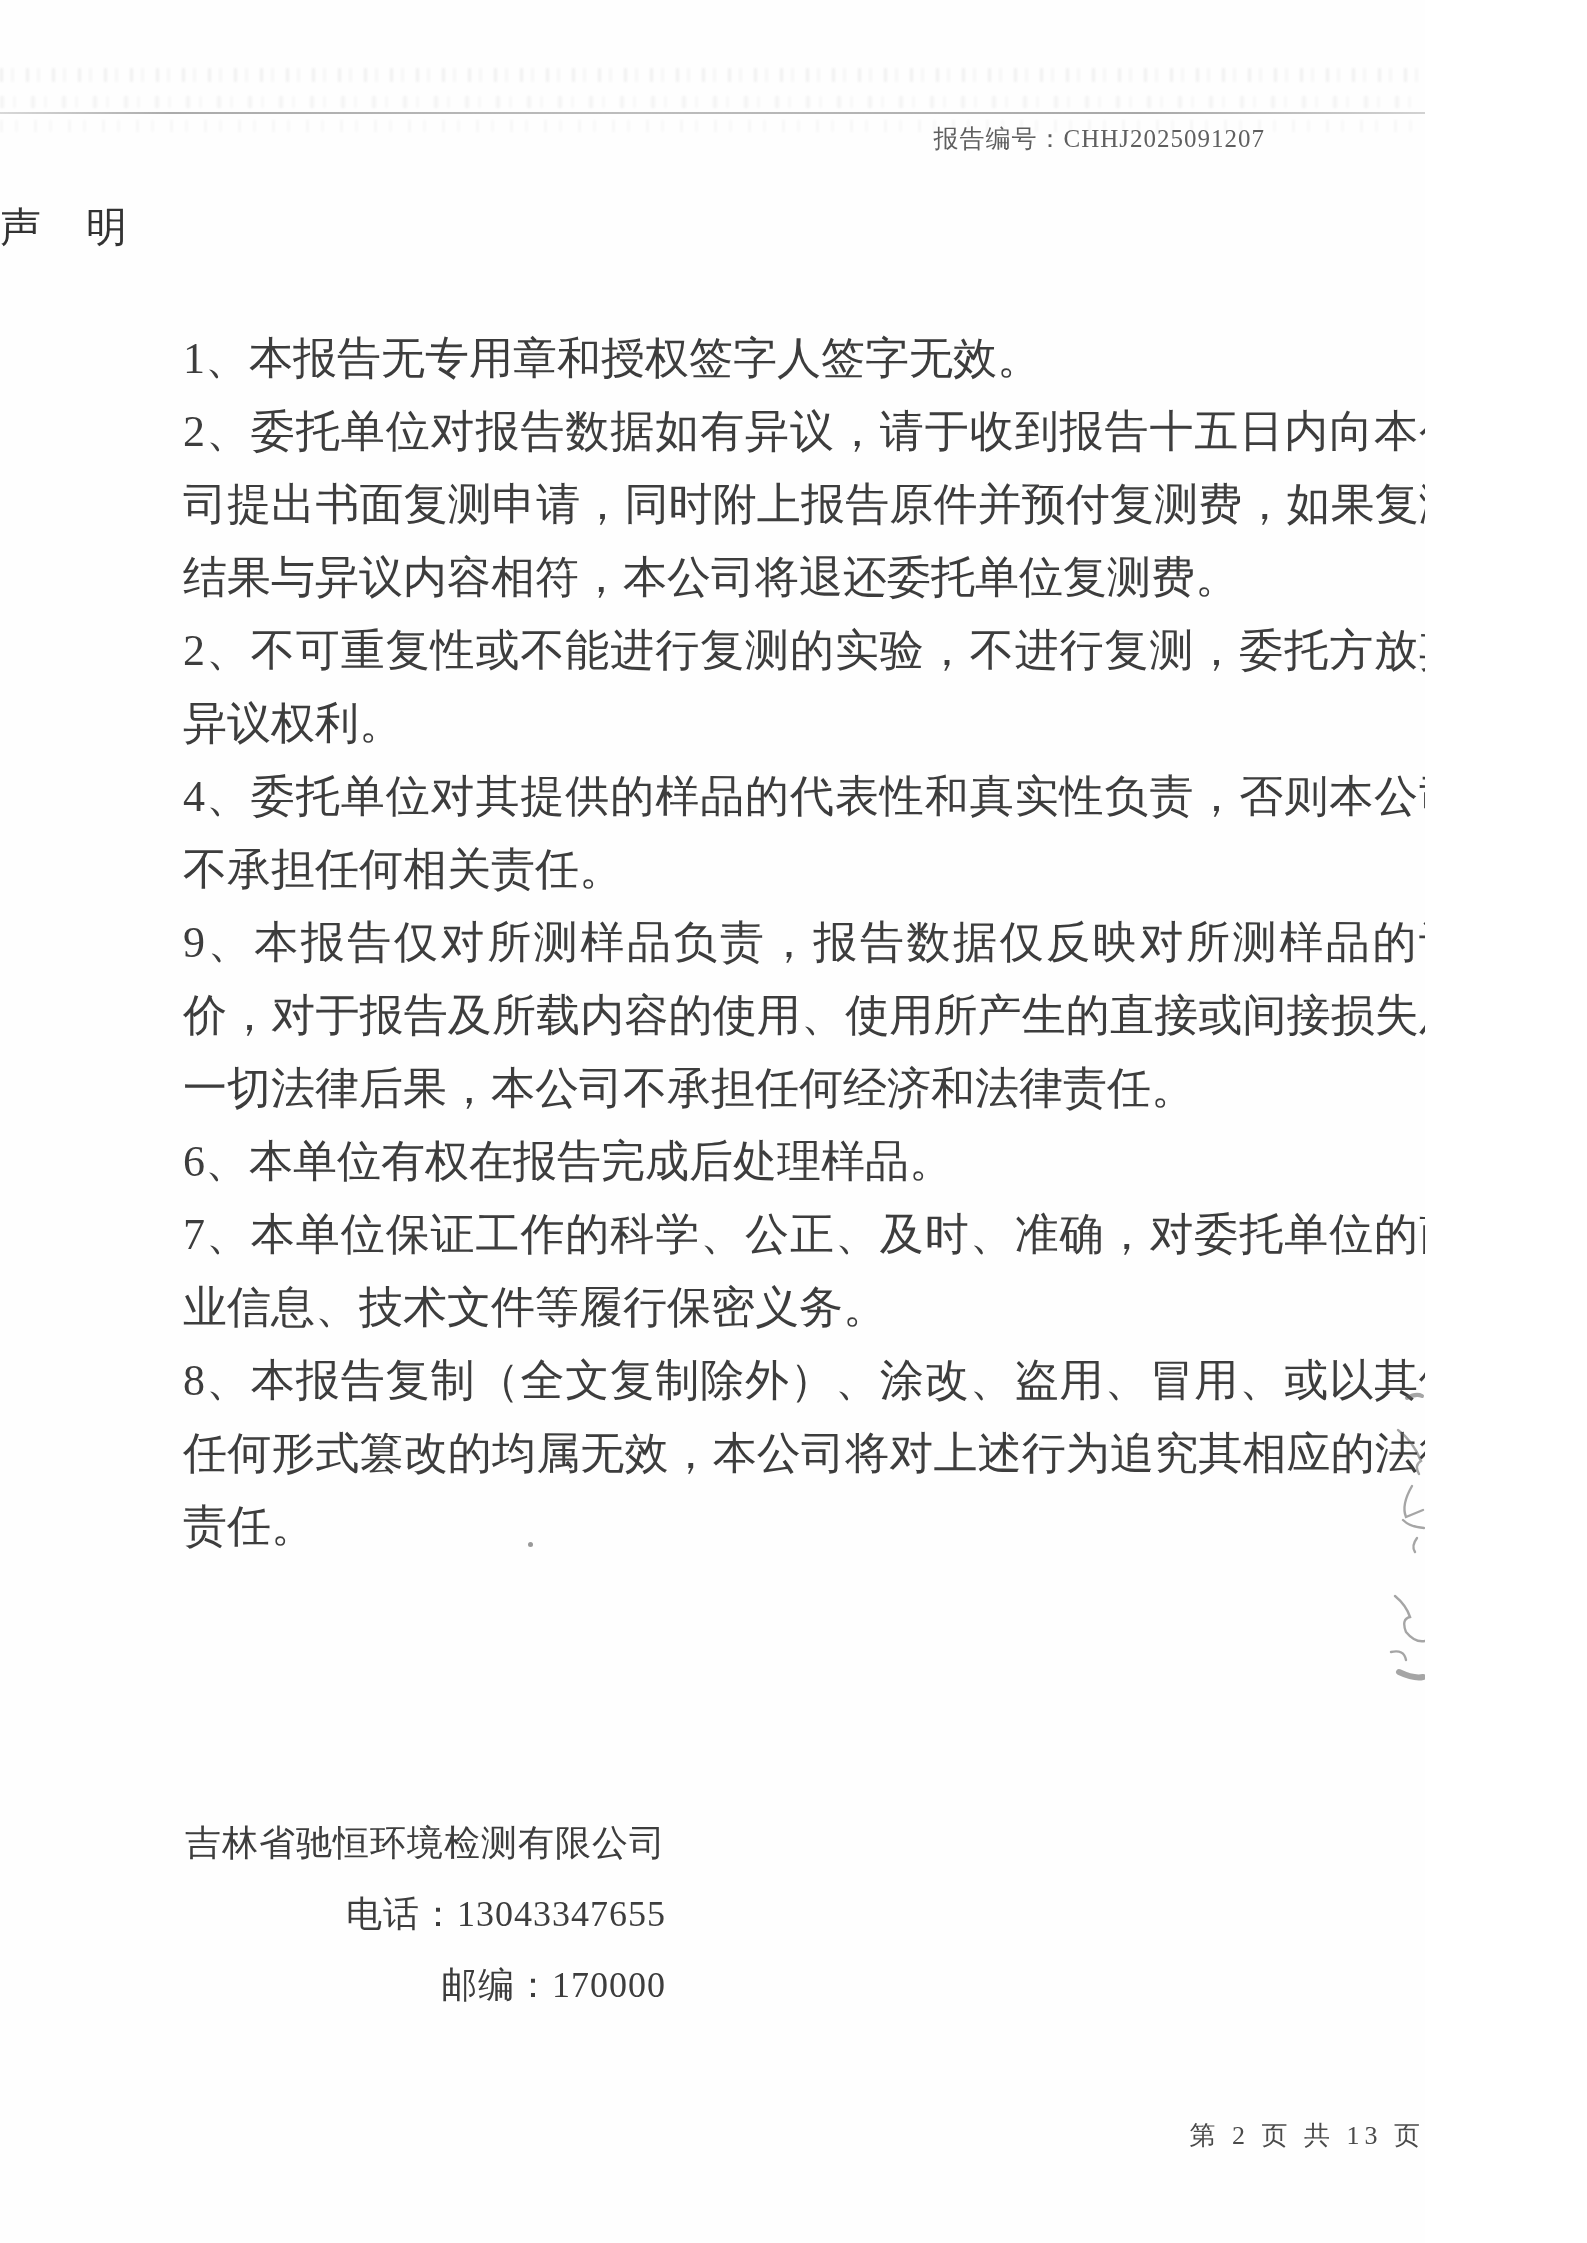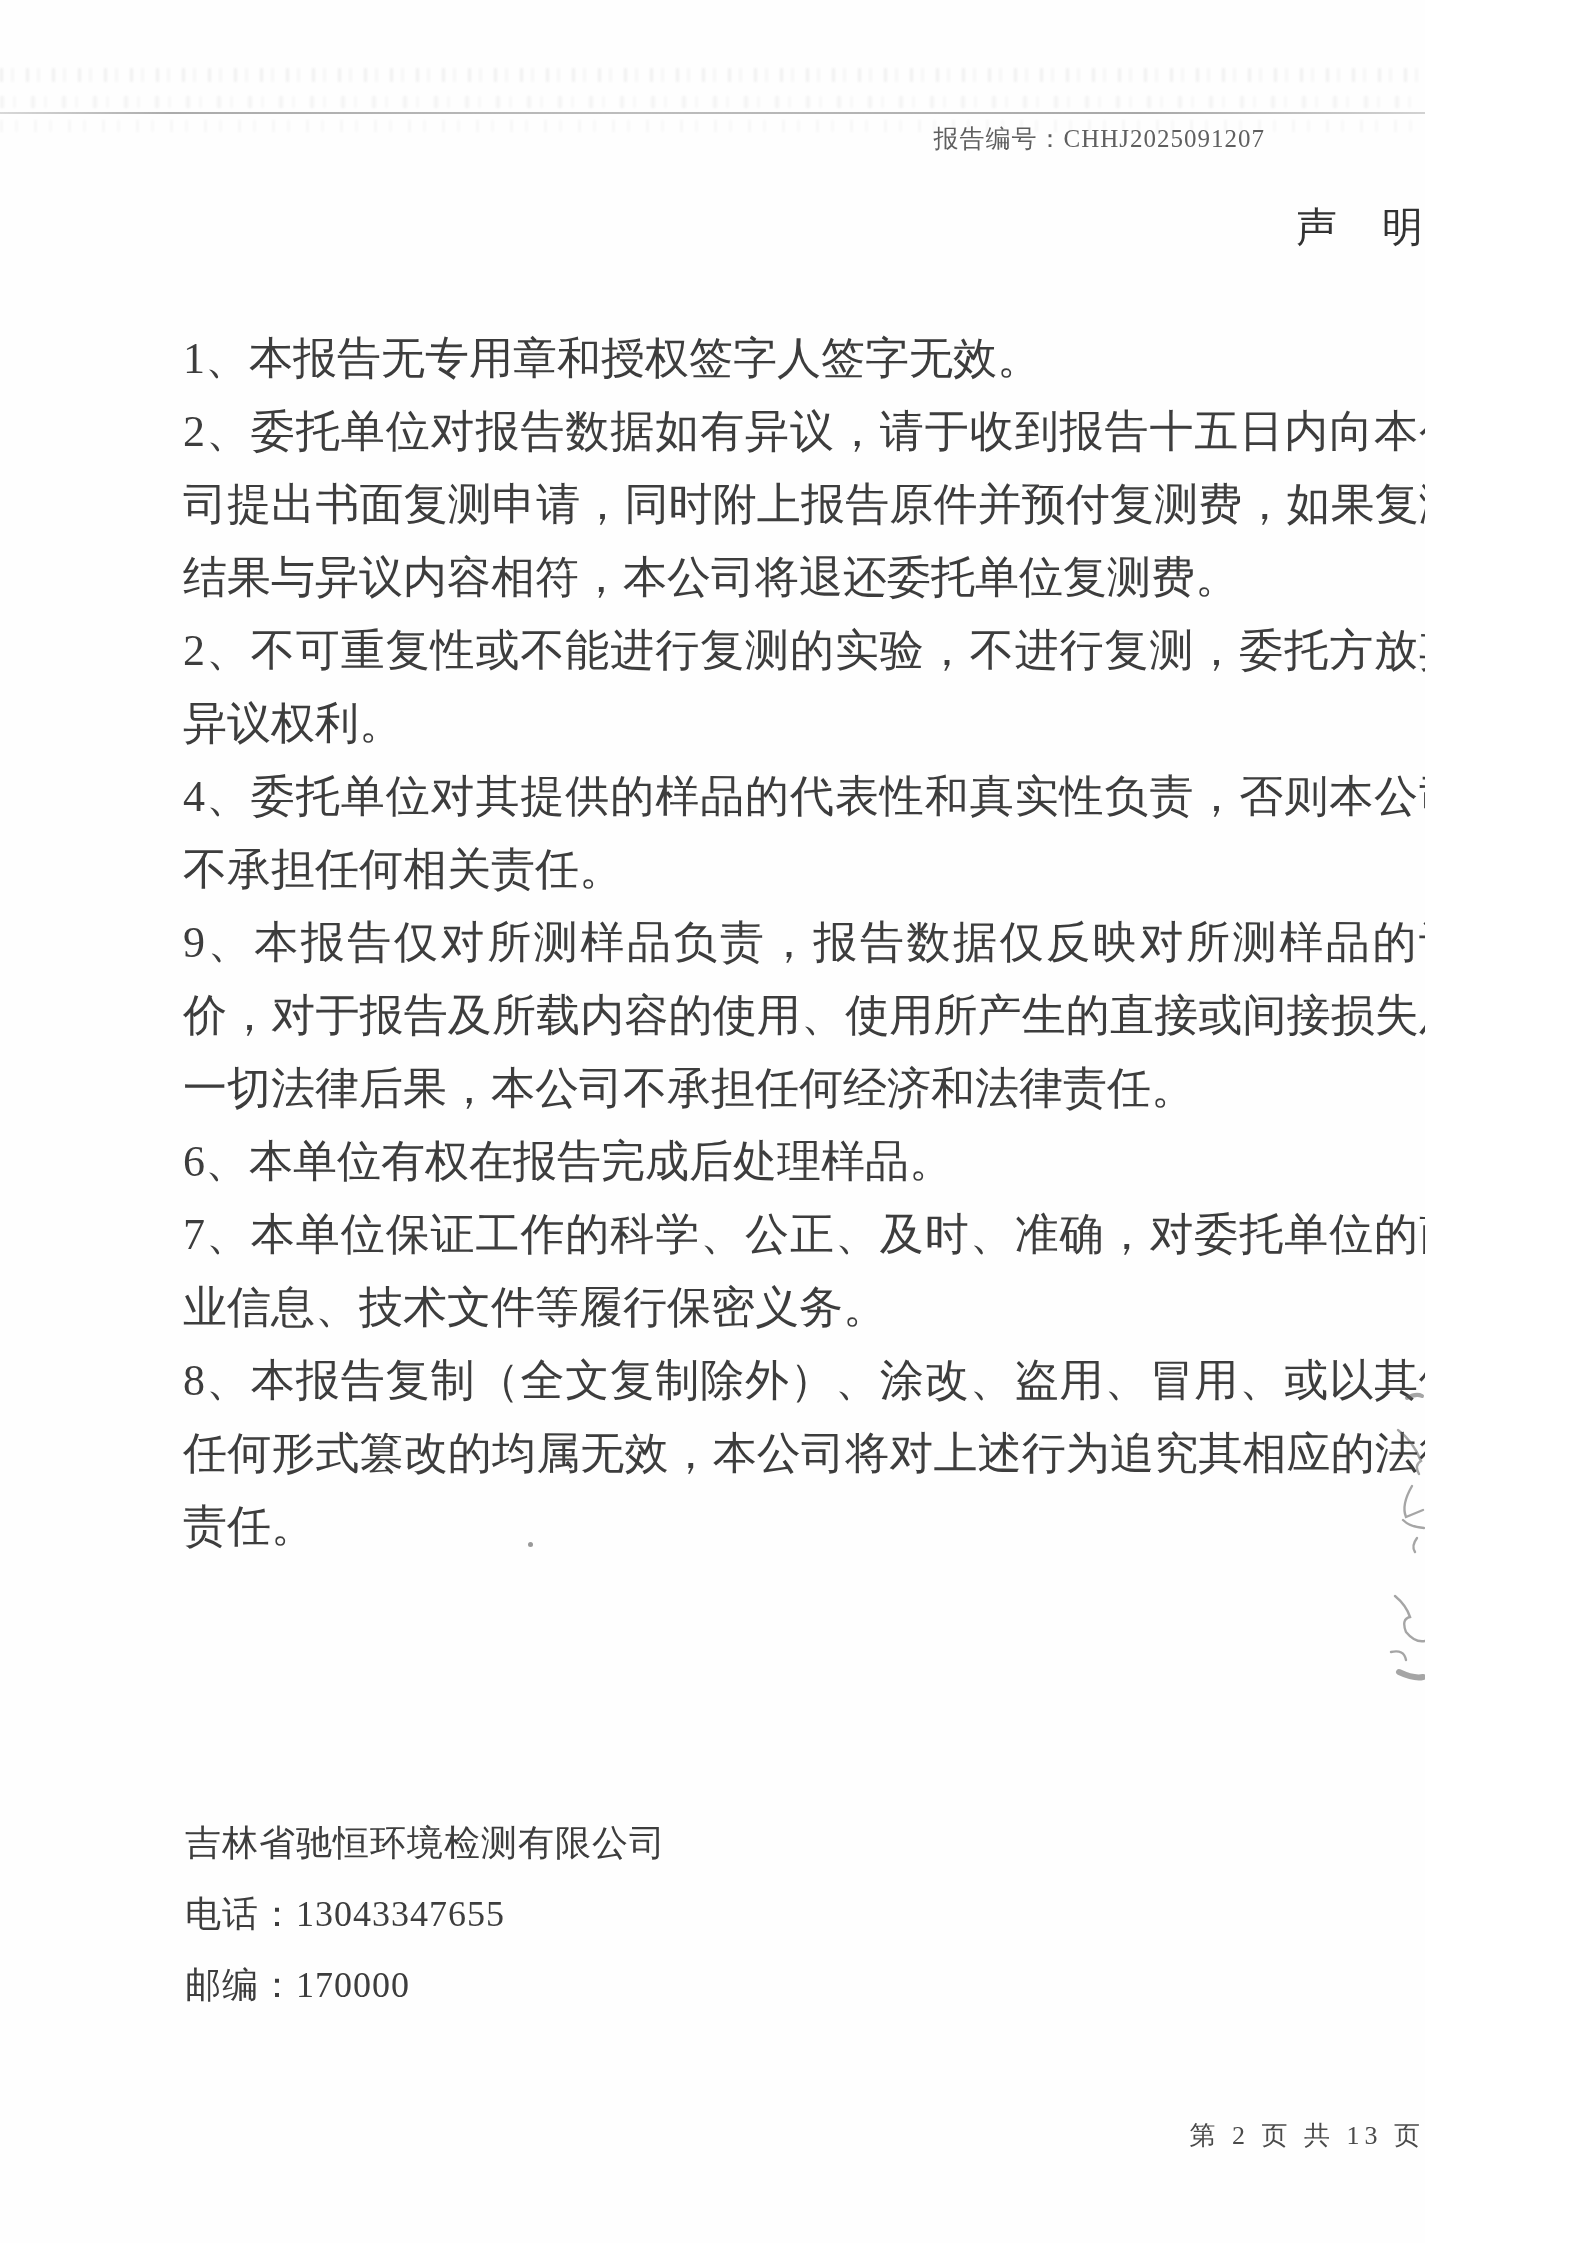--- a/index.html
+++ b/index.html
@@ -61,21 +61,21 @@
     letter-spacing: 1px;
     color: #5f5f5f;
   }
 
   
   .doc-title {
     position: absolute;
     top: 200px;
     left: 0;
     width: 100%;
-    text-align: right;
+    text-align: left;
     font-size: 41px;
     color: #333333;
     letter-spacing: 2px;
   }
 
   
   .statements {
     position: absolute;
     top: 322px;
     left: 183px;
@@ -95,20 +95,21 @@
     position: absolute;
     top: 1824px;
     left: 185px;
     font-size: 36px;
     color: #3d3d3d;
   }
   .company-block p {
     margin: 0 12px 33px 0;
     line-height: 38px;
     letter-spacing: 1px;
+    text-align: right;
   }
 
   
   .page-footer {
     position: absolute;
     top: 2118px;
     left: 0;
     width: 100%;
     text-align: right;
     font-size: 26px;

